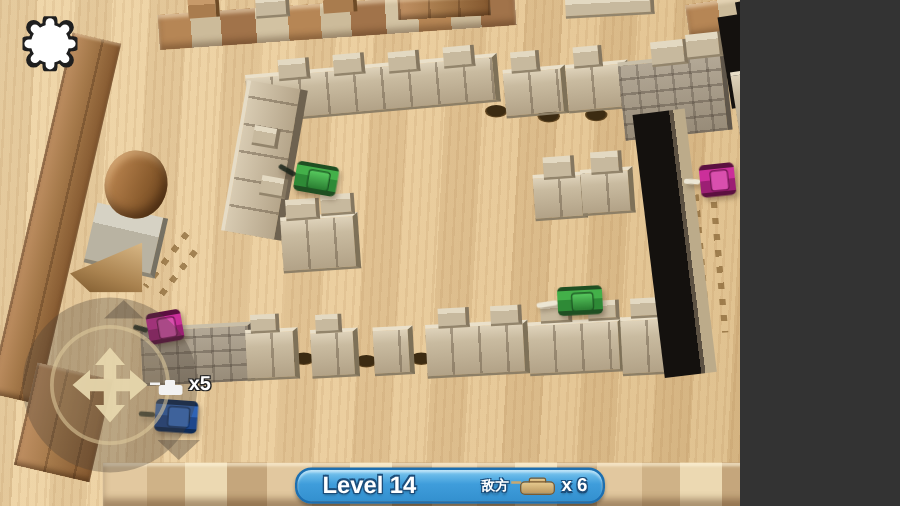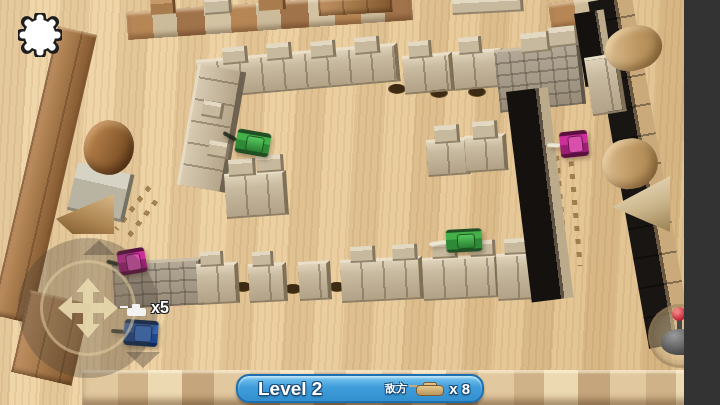--- a/index.html
+++ b/index.html
@@ -1,16 +1,16 @@
 <!DOCTYPE html>
 <html><head>
 <meta charset="utf-8">
 <style>
   html,body{margin:0;padding:0;background:#333;}
-  .stage{position:relative;width:684px;height:405px;overflow:hidden;
+  .stage{position:relative;width:592px;height:405px;overflow:hidden;
     font-family:"Liberation Sans", sans-serif;
     background:
       repeating-linear-gradient(93deg, rgba(150,100,50,.10) 0 2px, rgba(0,0,0,0) 2px 7px),
       repeating-linear-gradient(93deg, rgba(120,75,30,.08) 0 30px, rgba(255,235,195,.10) 30px 60px),
       linear-gradient(100deg,#eed5a8 0%,#e9cb9b 50%,#dcbc89 100%);}
   .blk{position:absolute;z-index:2;transform-origin:top left;}
   .wood-border{background:
       repeating-linear-gradient(90deg, rgba(60,35,15,.28) 0 2px, rgba(0,0,0,0) 2px 24px),
       linear-gradient(90deg,#c09063,#a5794a 45%,#84582f);
       box-shadow:inset 0 2px 2px rgba(255,235,200,.35), inset 0 -3px 4px rgba(40,20,5,.4);}
@@ -255,25 +255,25 @@
     <span class="lives-label">x5</span>
   </div>
 
   <div class="fire-btn">
     <div class="fire-stick"></div>
     <div class="fire-ball"></div>
     <div class="fire-dome"></div>
   </div>
 
   <div class="banner">
-    <span class="lvl outline-txt">Level 2</span>
+    <span class="lvl outline-txt">Level 14</span>
     <span class="enemy-group">
       <span class="enemy-txt outline-txt">敌方</span>
       <span class="tank-ico">
         <span class="ig"></span>
           <span class="it"></span>
           <span class="ib"></span>
       </span>
-      <span class="cnt outline-txt">x 8</span>
+      <span class="cnt outline-txt">x 6</span>
     </span>
   </div>
 
 </div>
 
 </body></html>

